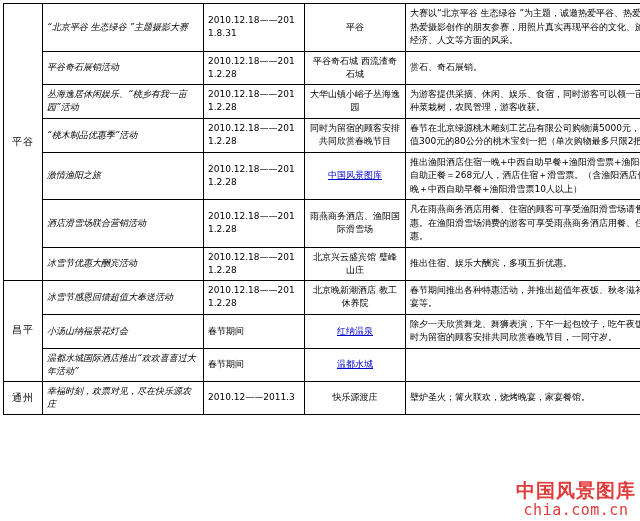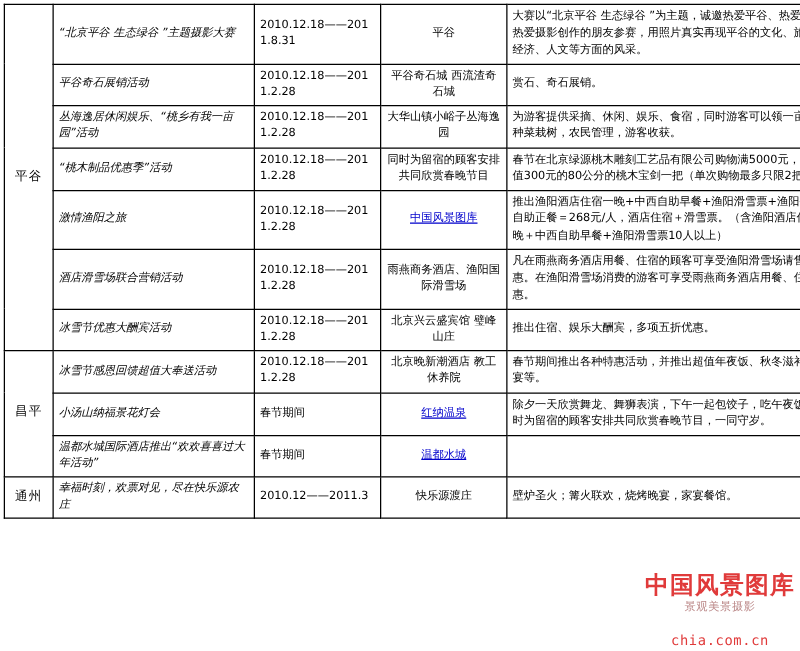--- a/index.html
+++ b/index.html
@@ -74,24 +74,24 @@
     line-height: 1;
   }
   .watermark .wm-sub {
     font-size: 9px;
     color: #bb8888;
     letter-spacing: 0.5px;
     margin-top: 1px;
   }
   .watermark .wm-url {
     font-family: "DejaVu Sans Mono", "Liberation Mono", monospace;
-    font-size: 11px;
+    font-size: 15px;
     color: #e03a3a;
     letter-spacing: 0.5px;
-    margin-top: 14px;
+    margin-top: 1px;
   }
 </style>
 </head>
 <body>
 
 <table class="doc-table">
   <tbody>
 
   <tr>
         <td class="col-region" rowspan="7">平谷</td>
@@ -160,15 +160,14 @@
         <td class="col-name">幸福时刻，欢票对见，尽在快乐源农庄</td>
         <td class="col-date">2010.12——2011.3</td>
         <td class="col-place">快乐源渡庄</td>
         <td class="col-desc">壁炉圣火；篝火联欢，烧烤晚宴，家宴餐馆。</td>
       </tr>
     </tbody>
 </table>
 
 <div class="watermark">
   <div class="wm-main">中国风景图库</div>
-  <div class="wm-sub">景观美景摄影</div>
   <div class="wm-url">chia.com.cn</div>
 </div>
 
 </body></html>

